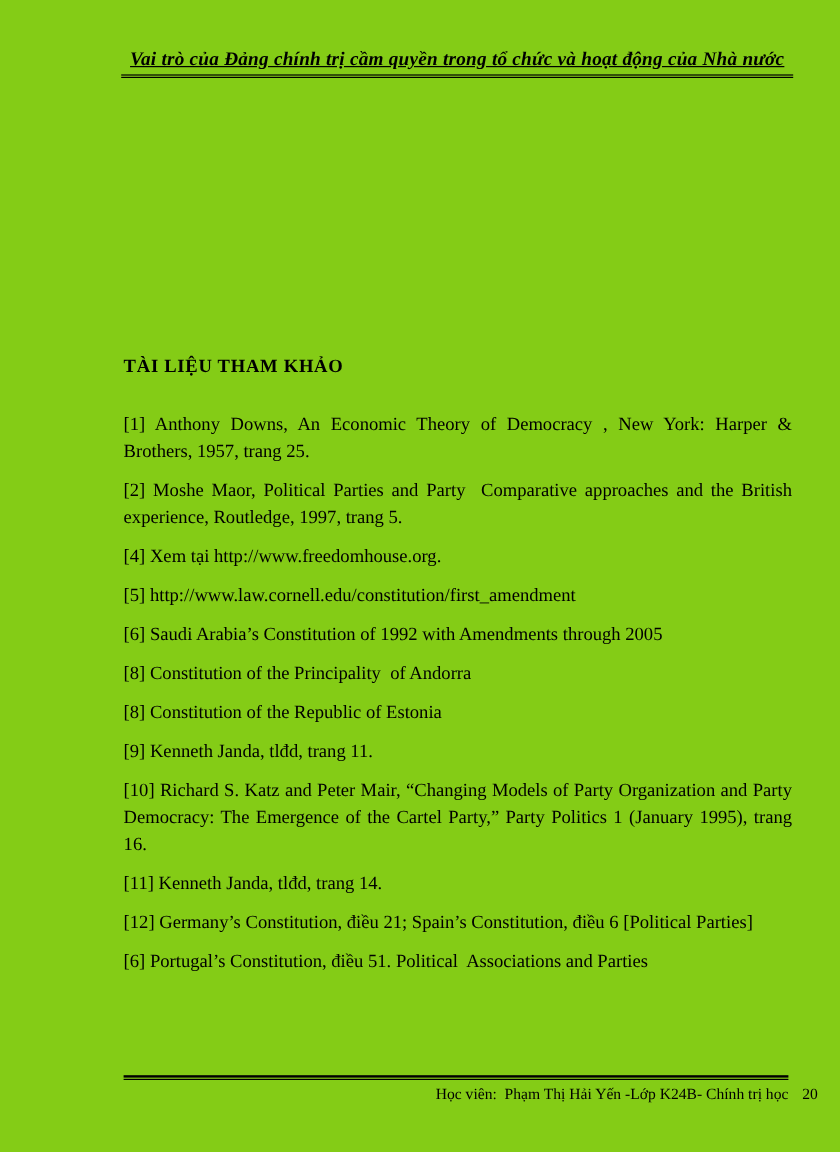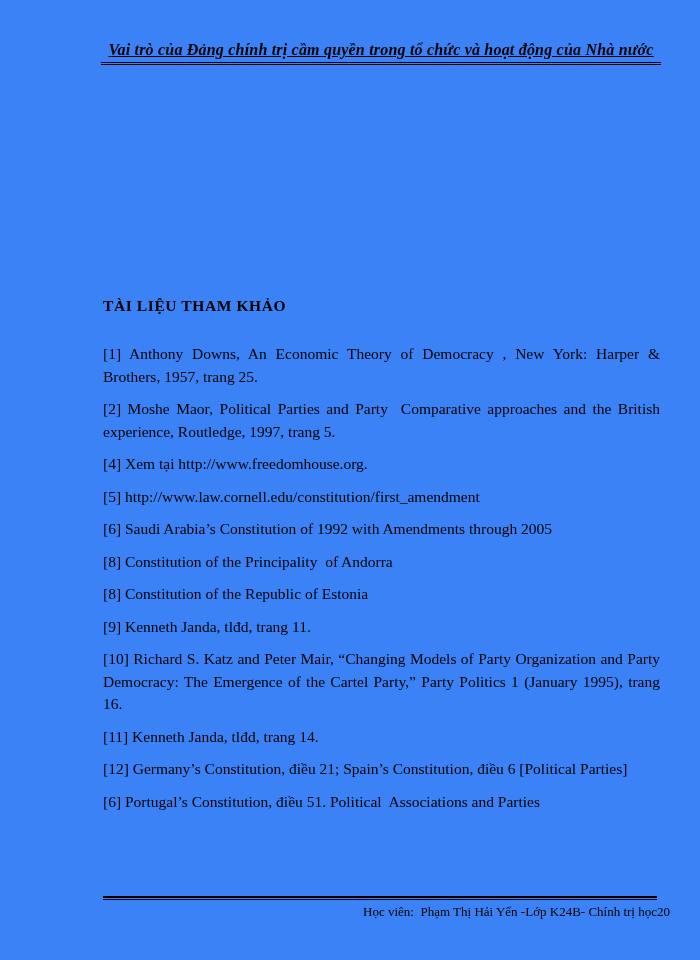--- a/index.html
+++ b/index.html
@@ -4,21 +4,21 @@
 <style>
   html, body {
     margin: 0;
     padding: 0;
     background: #ffffff;
   }
   .page {
     position: relative;
     width: 700px;
     height: 960px;
-    background: #3b82f6;
+    background: #84cc16;
     font-family: "Liberation Serif", "DejaVu Serif", serif;
     color: #000000;
     overflow: hidden;
   }
 
   
   .running-header {
     position: absolute;
     top: 41px;
     left: 101px;
@@ -77,21 +77,21 @@
     font-size: 13px;
     line-height: 17px;
   }
   .footer-text {
     width: 554px;
     text-align: right;
     white-space: pre;
   }
   .footer-page {
     width: 36px;
-    text-align: left;
+    text-align: center;
     white-space: pre;
   }
 </style>
 </head>
 <body>
 
 <div class="page">
 
   <div class="running-header">
     <span class="header-text">Vai trò của Đảng chính trị cầm quyền trong tổ chức và hoạt động của Nhà nước</span>

